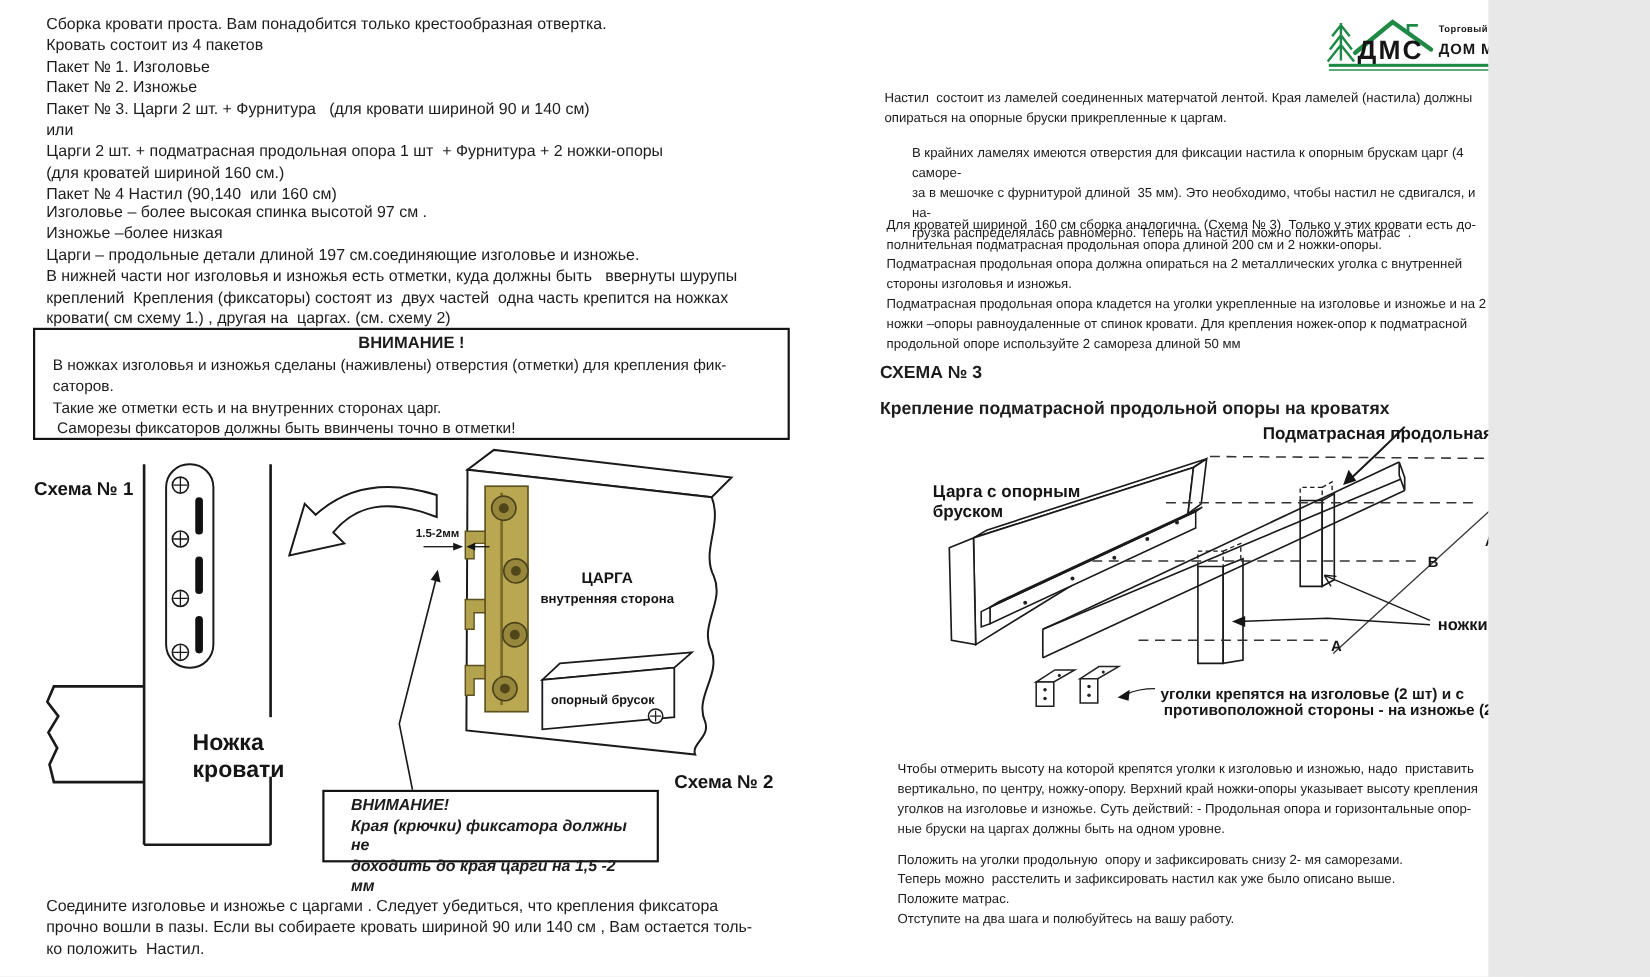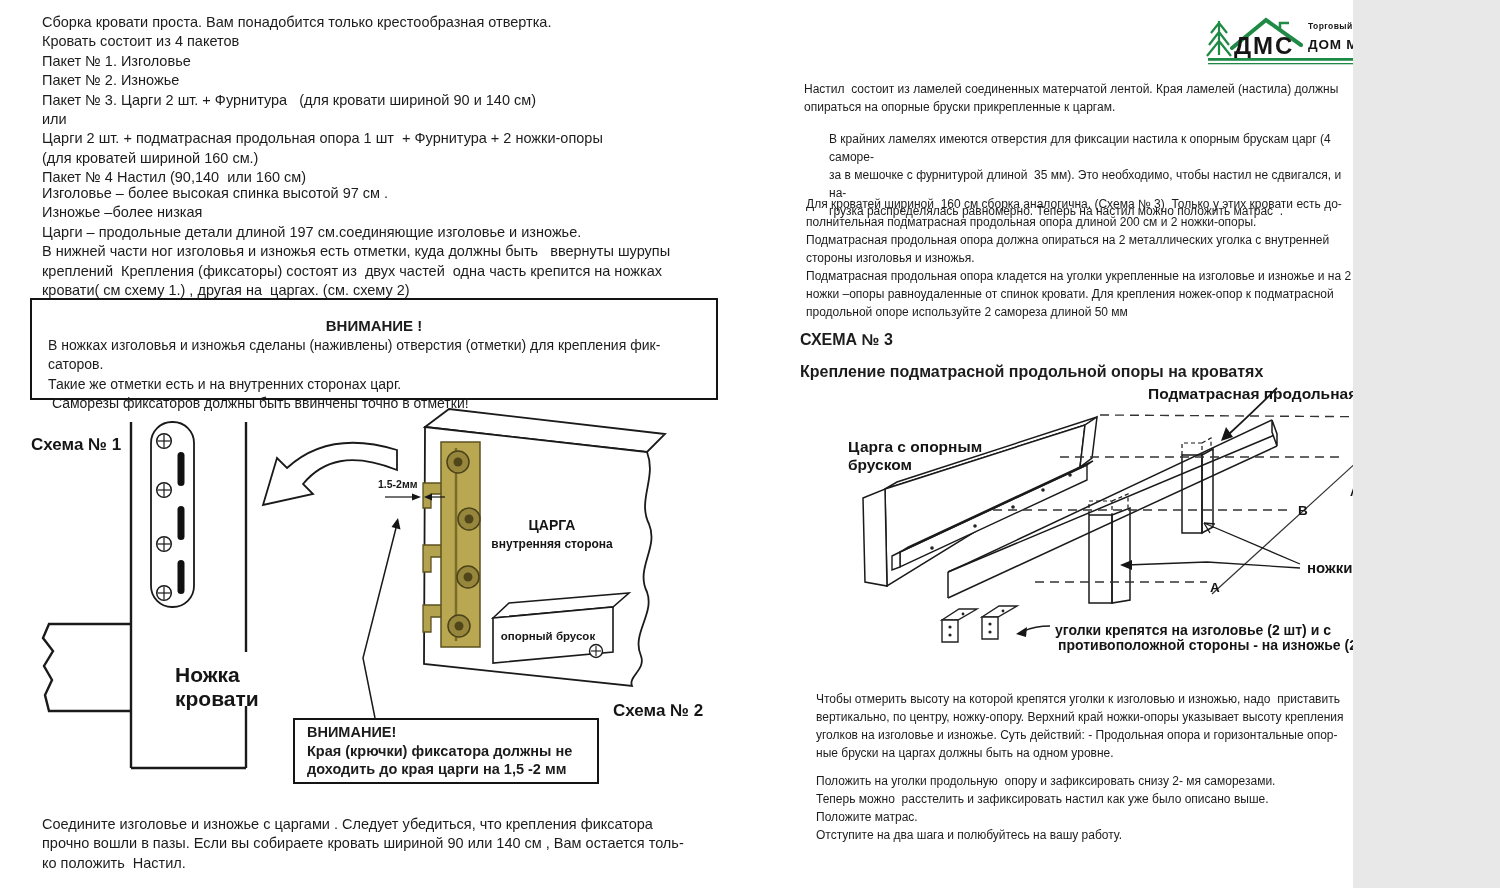--- a/index.html
+++ b/index.html
@@ -5,21 +5,21 @@
   html,body{margin:0;padding:0;background:#e8e8e8;}
   #page{position:relative;width:1353px;height:888px;background:#ffffff;overflow:hidden;
         font-family:"Liberation Sans",sans-serif;color:#1c1c1c;}
   .abs{position:absolute;}
   .lines{white-space:pre-wrap;}
   .t-left{font-size:14.5px;line-height:19.4px;}
   .t-right{font-size:12px;line-height:18px;}
   .warnbox{border:2px solid #141414;background:#fff;box-sizing:border-box;}
   .warn-title{font-weight:bold;text-align:center;font-size:15px;line-height:20px;}
   .warn-lines{font-size:14px;line-height:19.3px;padding:0 16px;}
-  .warn2{font-weight:bold;font-size:14.5px;line-height:18.6px;padding:3px 12px;}
+  .warn2{font-weight:bold;font-size:14.5px;line-height:18.6px;padding:3px 24px;font-style:italic;}
   .heading{display:flex;gap:14px;font-weight:bold;font-size:16px;}
   svg{display:block;}
   svg text{font-family:"Liberation Sans",sans-serif;fill:#151515;}
   .ln{stroke:#1a1a1a;fill:none;}
   .shape{fill:#ffffff;stroke:#1a1a1a;}
 </style>
 </head>
 <body>
 
 <div id="page">
@@ -35,21 +35,21 @@
 Пакет № 4 Настил (90,140  или 160 см)</div>
 
   <div class="abs lines t-left" style="left:42px;top:184px;">Изголовье – более высокая спинка высотой 97 см .
 Изножье –более низкая
 Царги – продольные детали длиной 197 см.соединяющие изголовье и изножье.
 В нижней части ног изголовья и изножья есть отметки, куда должны быть   ввернуты шурупы
 креплений  Крепления (фиксаторы) состоят из  двух частей  одна часть крепится на ножках
 кровати( см схему 1.) , другая на  царгах. (см. схему 2)</div>
 
   <div class="abs warnbox" style="left:30px;top:298px;width:688px;height:102px;">
-    <div class="warn-title" style="margin-top:16px;">ВНИМАНИЕ !</div>
+    <div class="warn-title" style="margin-top:2px;">ВНИМАНИЕ !</div>
     <div class="warn-lines lines">В ножках изголовья и изножья сделаны (наживлены) отверстия (отметки) для крепления фик-
 саторов.
 Такие же отметки есть и на внутренних сторонах царг.
  Саморезы фиксаторов должны быть ввинчены точно в отметки!</div>
   </div>
 
   <svg class="abs" style="left:25px;top:400px;" width="710" height="400" viewBox="0 0 710 400">
 
     <g>
       <text x="6" y="50" font-size="17" font-weight="bold">Схема № 1</text>

